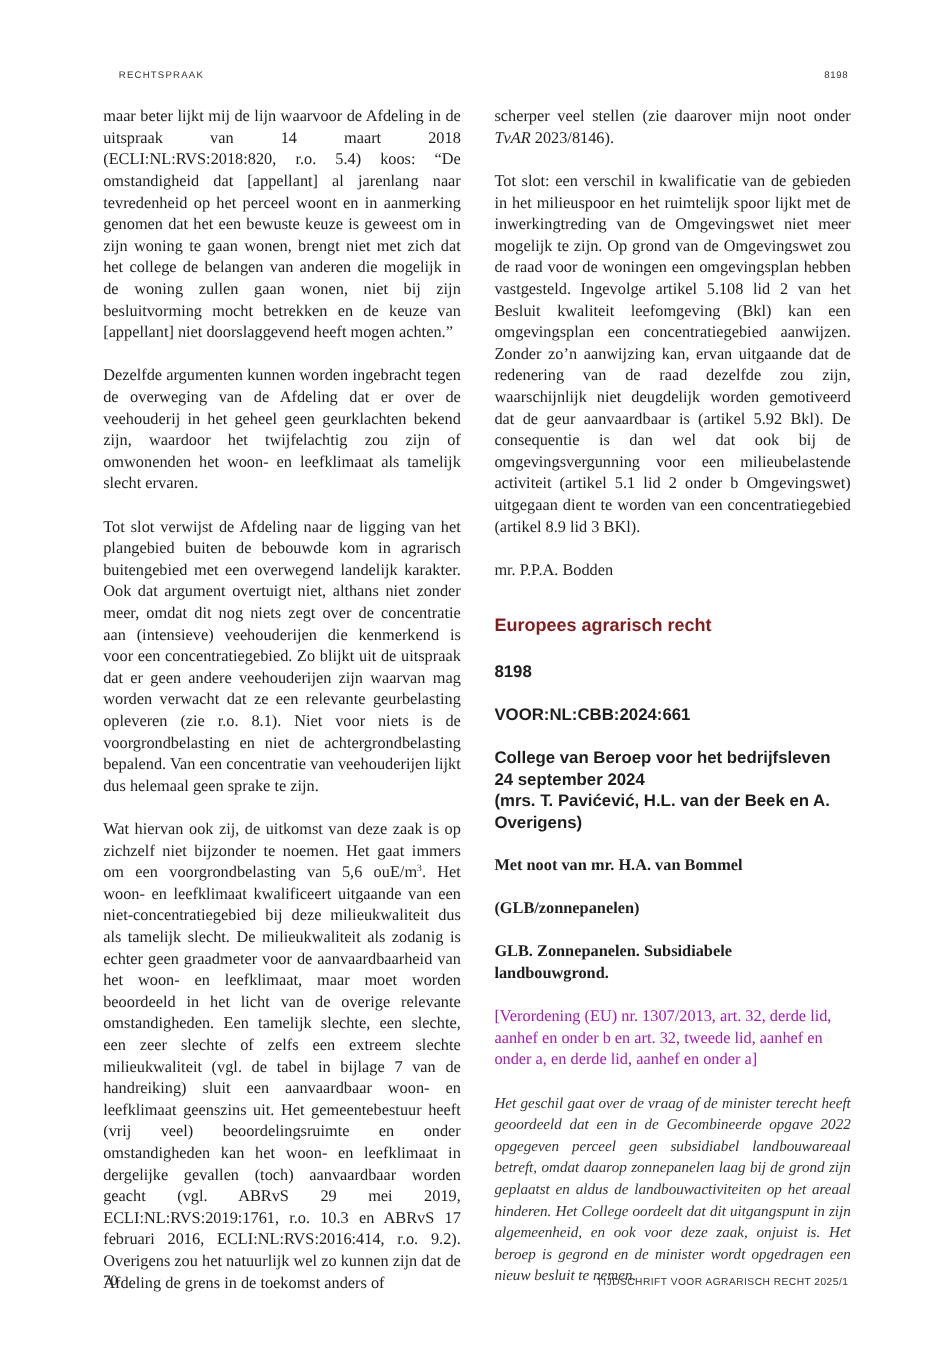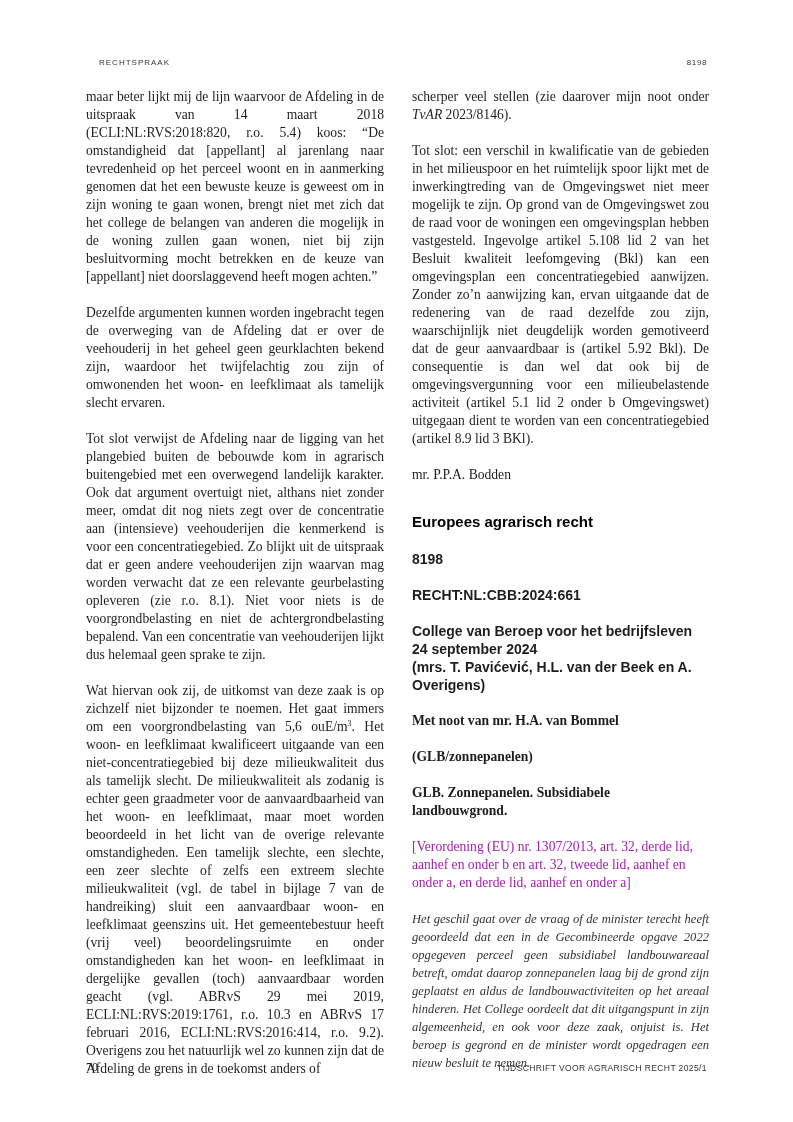--- a/index.html
+++ b/index.html
@@ -14,21 +14,21 @@
     position: absolute; top: 88px; width: 298px;
     font-family: "Liberation Serif", serif; font-size: 13.6px; line-height: 18px;
   }
   .col-left { left: 86px; font-family: Liberation Serif, serif; }
   .col-right { left: 412px; width: 297px; }
   .col p { margin: 0 0 18px 0; text-align: justify; hyphens: auto; }
   .col p:last-child { margin-bottom: 0; }
   sup { font-size: 8px; line-height: 0; vertical-align: 5px; }
   .section-title {
     font-family: "Liberation Sans", sans-serif; font-weight: bold; font-size: 15px;
-    color: #000000; margin: 28px 0 18px 0; line-height: 20px;
+    color: #7f1d1d; margin: 28px 0 18px 0; line-height: 20px;
   }
   .case-no, .ecli, .court {
     font-family: "Liberation Sans", sans-serif; font-weight: bold; font-size: 14px;
     line-height: 18px; margin: 0 0 18px 0; color: #1e1e1e;
   }
   .bold-serif { font-family: "Liberation Serif", serif; font-weight: bold; margin: 0 0 18px 0; }
   .legal-ref { color: #a21caf; }
   .summary { font-style: italic; font-size: 12.6px; line-height: 18px; color: #333; }
   .footer {
     position: absolute; top: 1063px; font-size: 9px;
@@ -49,21 +49,21 @@
   <p><span>Wat hiervan ook zij, de uitkomst van deze zaak is op zichzelf niet bijzonder te noemen. Het gaat immers om een voorgrondbelasting van 5,6 ouE/m</span><sup>3</sup><span>. Het woon- en leefklimaat kwalificeert uitgaande van een niet-concentratiegebied bij deze milieukwaliteit dus als tamelijk slecht. De milieukwaliteit als zodanig is echter geen graadmeter voor de aanvaardbaarheid van het woon- en leefklimaat, maar moet worden beoordeeld in het licht van de overige relevante omstandigheden. Een tamelijk slechte, een slechte, een zeer slechte of zelfs een extreem slechte milieukwaliteit (vgl. de tabel in bijlage 7 van de handreiking) sluit een aanvaardbaar woon- en leefklimaat geenszins uit. Het gemeentebestuur heeft (vrij veel) beoordelingsruimte en onder omstandigheden kan het woon- en leefklimaat in dergelijke gevallen (toch) aanvaardbaar worden geacht (vgl. ABRvS 29 mei 2019, ECLI:NL:RVS:2019:1761, r.o. 10.3 en ABRvS 17 februari 2016, ECLI:NL:RVS:2016:414, r.o. 9.2). Overigens zou het natuurlijk wel zo kunnen zijn dat de Afdeling de grens in de toekomst anders of</span></p>
 </div>
 
 <div class="col col-right">
   <p><span>scherper veel stellen (zie daarover mijn noot onder </span><i>TvAR</i><span> 2023/8146).</span></p>
   <p>Tot slot: een verschil in kwalificatie van de gebieden in het milieuspoor en het ruimtelijk spoor lijkt met de inwerkingtreding van de Omgevingswet niet meer mogelijk te zijn. Op grond van de Omgevingswet zou de raad voor de woningen een omgevingsplan hebben vastgesteld. Ingevolge artikel 5.108 lid 2 van het Besluit kwaliteit leefomgeving (Bkl) kan een omgevingsplan een concentratiegebied aanwijzen. Zonder zo’n aanwijzing kan, ervan uitgaande dat de redenering van de raad dezelfde zou zijn, waarschijnlijk niet deugdelijk worden gemotiveerd dat de geur aanvaardbaar is (artikel 5.92 Bkl). De consequentie is dan wel dat ook bij de omgevingsvergunning voor een milieubelastende activiteit (artikel 5.1 lid 2 onder b Omgevingswet) uitgegaan dient te worden van een concentratiegebied (artikel 8.9 lid 3 BKl).</p>
   <p style="text-align:left;">mr. P.P.A. Bodden</p>
 
   <div class="section-title">Europees agrarisch recht</div>
   <div class="case-no">8198</div>
-  <div class="ecli">RECHT:NL:CBB:2024:661</div>
+  <div class="ecli">VOOR:NL:CBB:2024:661</div>
   <div class="court">
     <div>College van Beroep voor het bedrijfsleven</div>
     <div>24 september 2024</div>
     <div>(mrs. T. Pavićević, H.L. van der Beek en A. Overigens)</div>
   </div>
   <p class="bold-serif" style="text-align:left;">Met noot van mr. H.A. van Bommel</p>
   <p class="bold-serif" style="text-align:left;">(GLB/zonnepanelen)</p>
   <p class="bold-serif" style="text-align:left; padding-right:60px;">GLB. Zonnepanelen. Subsidiabele landbouwgrond.</p>
   <p class="legal-ref" style="text-align:left;">[Verordening (EU) nr. 1307/2013, art. 32, derde lid, aanhef en onder b en art. 32, tweede lid, aanhef en onder a, en derde lid, aanhef en onder a]</p>
   <p class="summary">Het geschil gaat over de vraag of de minister terecht heeft geoordeeld dat een in de Gecombineerde opgave 2022 opgegeven perceel geen subsidiabel landbouwareaal betreft, omdat daarop zonnepanelen laag bij de grond zijn geplaatst en aldus de landbouwactiviteiten op het areaal hinderen. Het College oordeelt dat dit uitgangspunt in zijn algemeenheid, en ook voor deze zaak, onjuist is. Het beroep is gegrond en de minister wordt opgedragen een nieuw besluit te nemen.</p>

